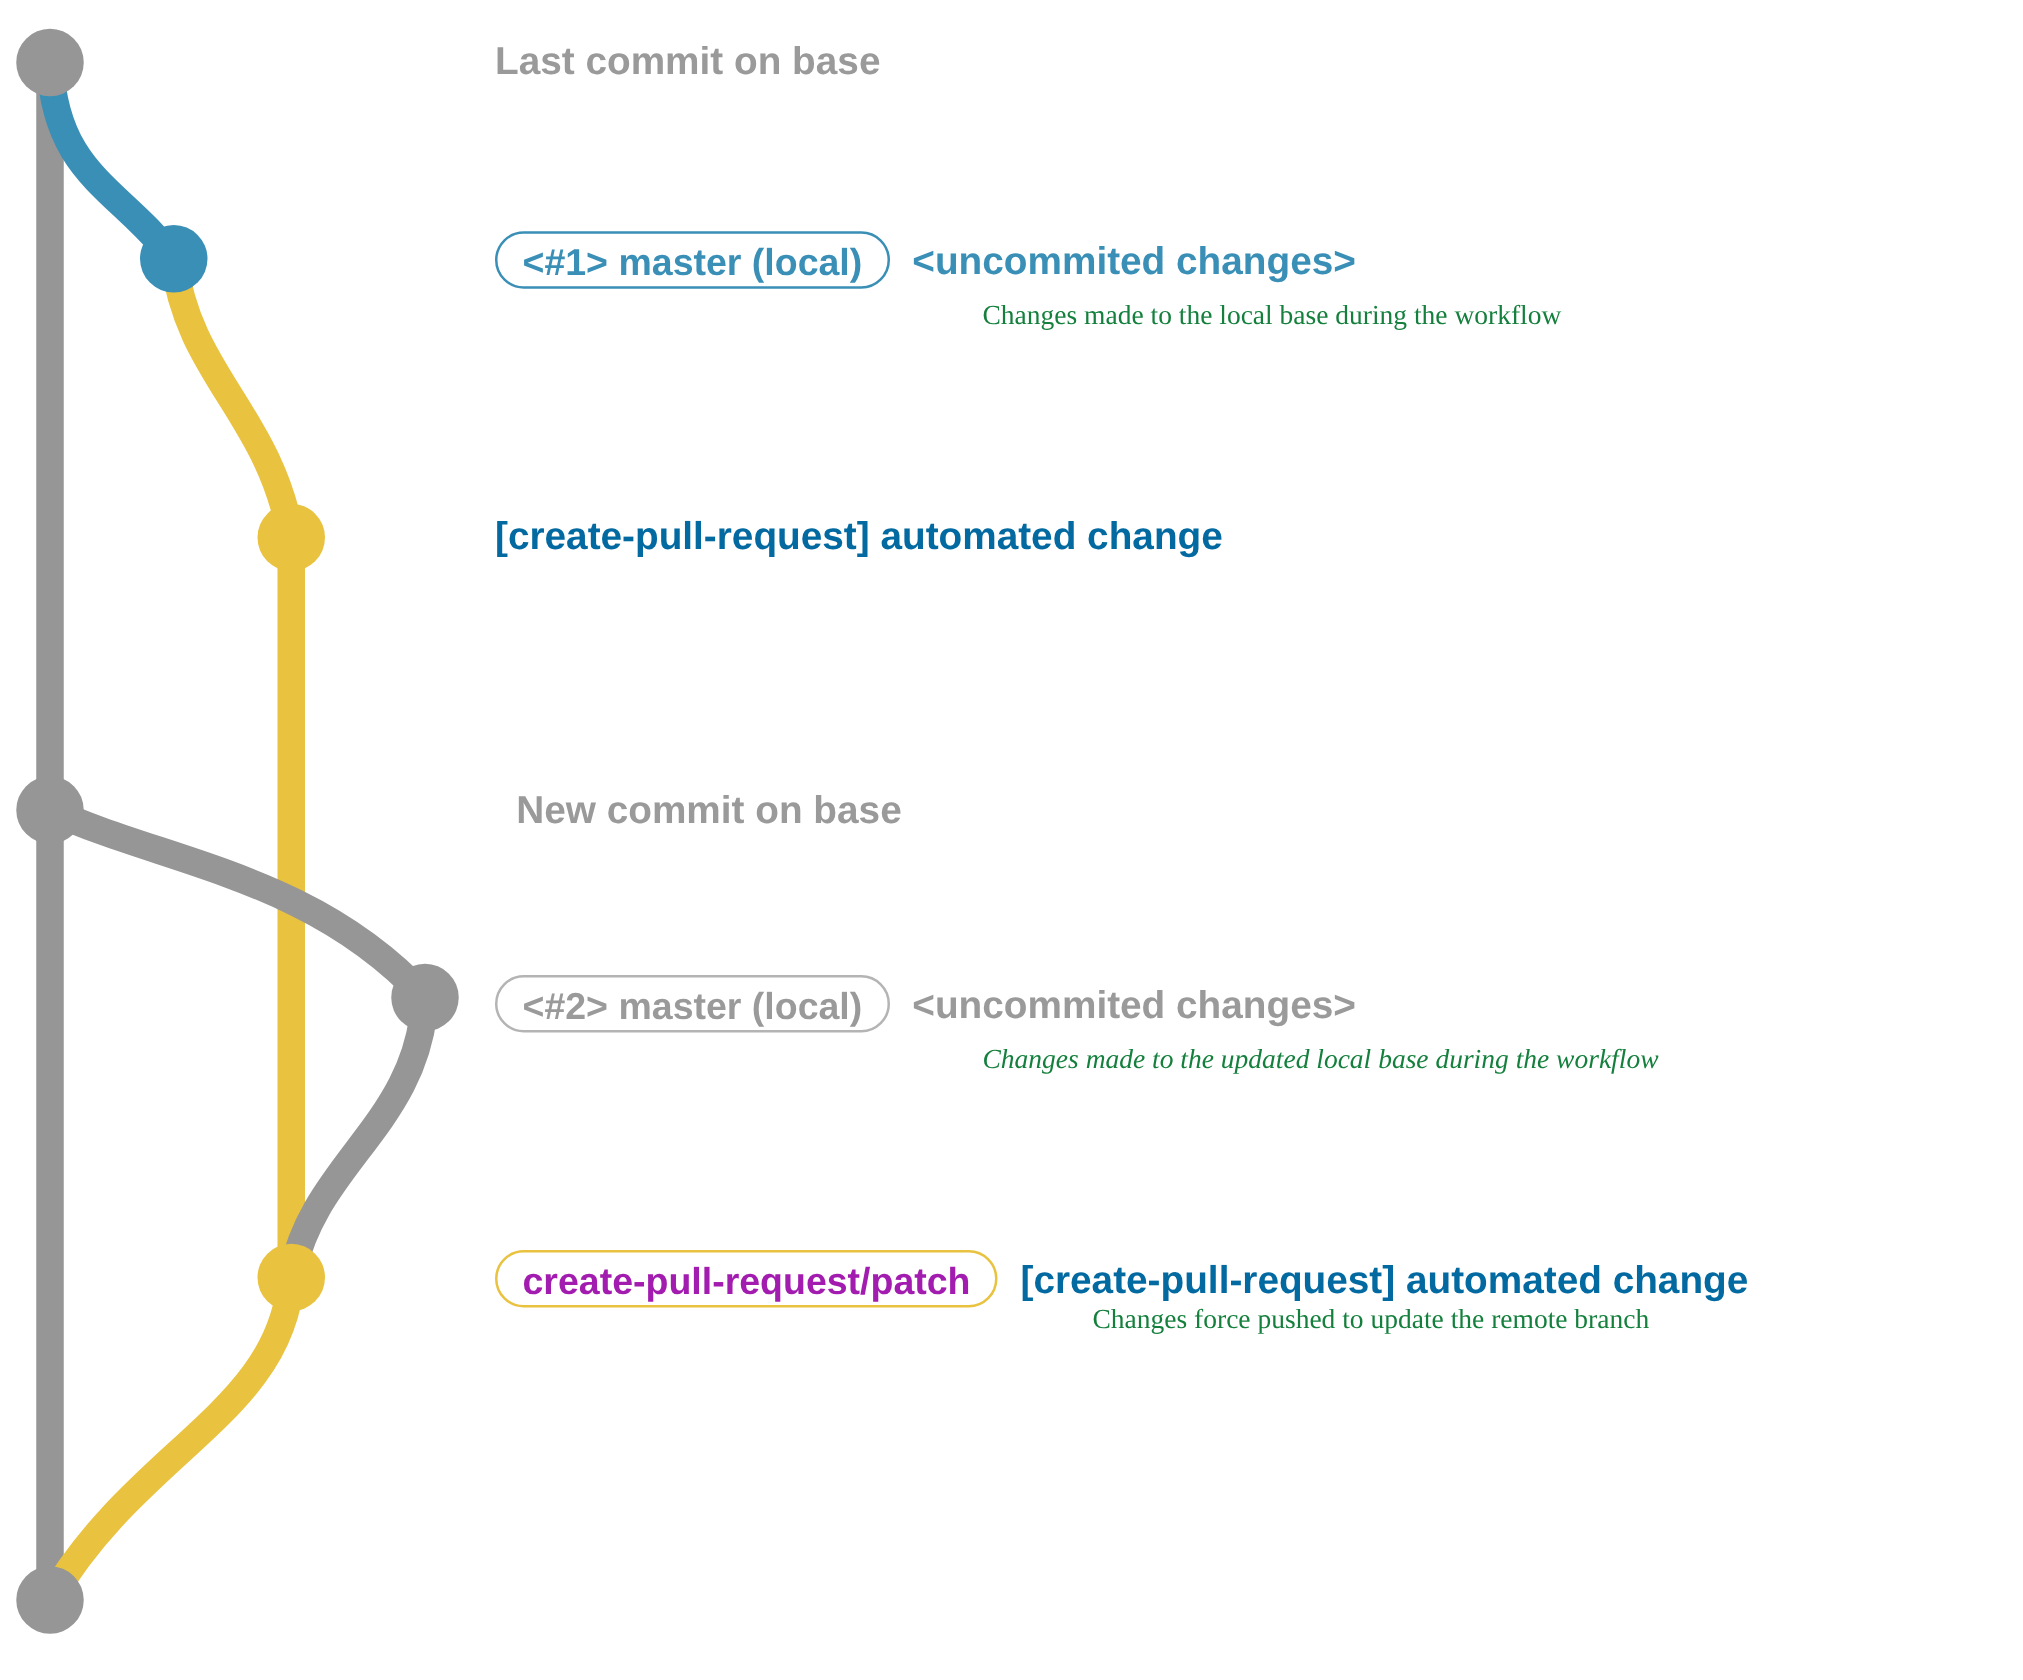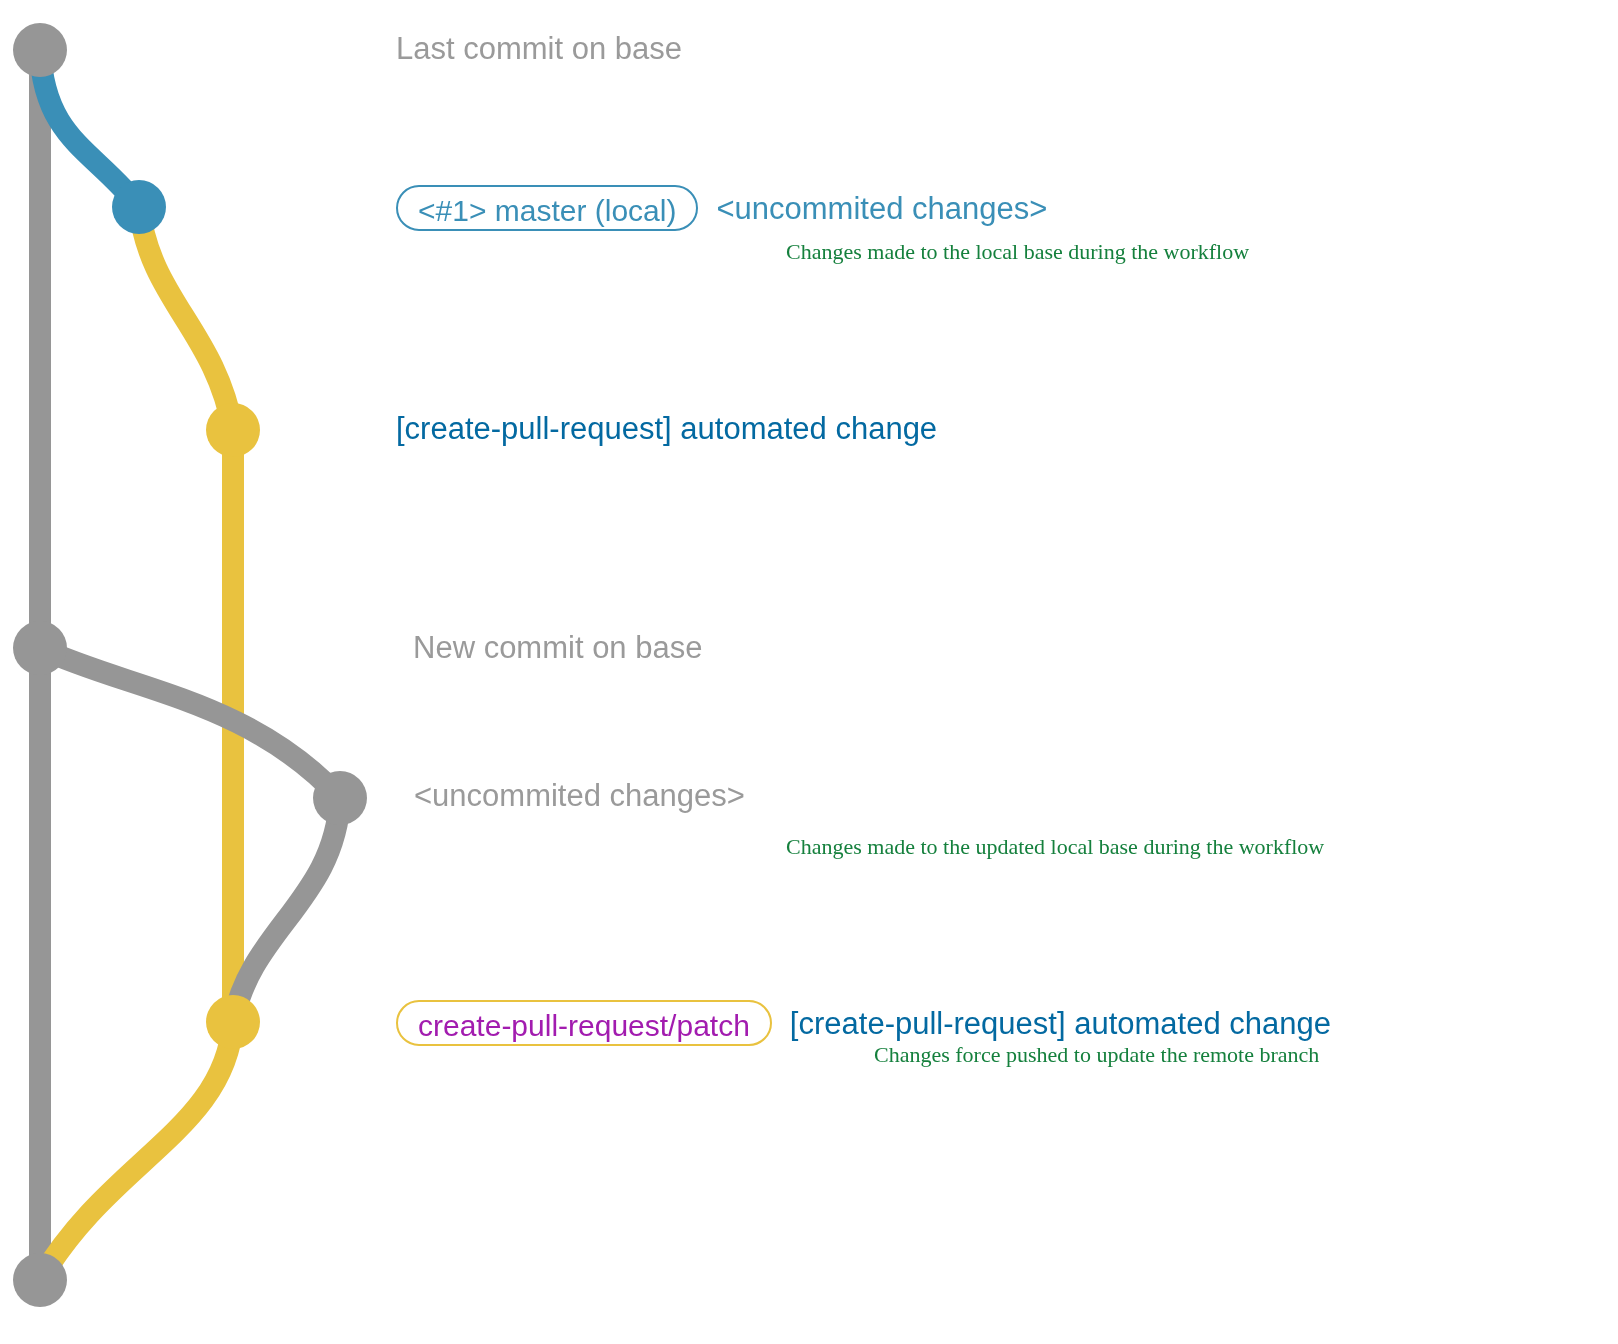--- a/index.html
+++ b/index.html
@@ -23,20 +23,21 @@
     height: 1344px;
   }
   .row {
     position: absolute;
     left: 396px;
   }
   .row-head {
     display: flex;
     align-items: center;
     white-space: nowrap;
+    font-weight: bold;
   }
   .badge {
     display: inline-block;
     border-style: solid;
     border-radius: 26px;
     padding: 9px 20px 3px 20px;
     font-size: 30px;
     line-height: 1;
     white-space: nowrap;
     box-sizing: border-box;
@@ -121,24 +122,25 @@
   </div>
 
   <div class="row" style="top:632px;margin-left:17px;">
     <div class="row-head">
       <span class="commit-msg msg-gray">New commit on base</span>
     </div>
   </div>
 
   <div class="row" style="top:780px;">
     <div class="row-head">
+      <span class="badge badge-gray">&lt;#2&gt; master (local)</span>
       <span class="commit-msg msg-gray msg-gap">&lt;uncommited changes&gt;</span>
     </div>
   </div>
-  <div class="desc" style="left:786px; top:836px;">Changes made to the updated local base during the workflow</div>
+  <div class="desc" style="left:786px; top:836px;font-style:italic;">Changes made to the updated local base during the workflow</div>
 
   <div class="row" style="top:1000px;">
     <div class="row-head">
       <span class="badge badge-yellow">create-pull-request/patch</span>
       <span class="commit-msg msg-yellow msg-gap">[create-pull-request] automated change</span>
     </div>
   </div>
   <div class="desc" style="left:874px; top:1044px;">Changes force pushed to update the remote branch</div>
 
 

